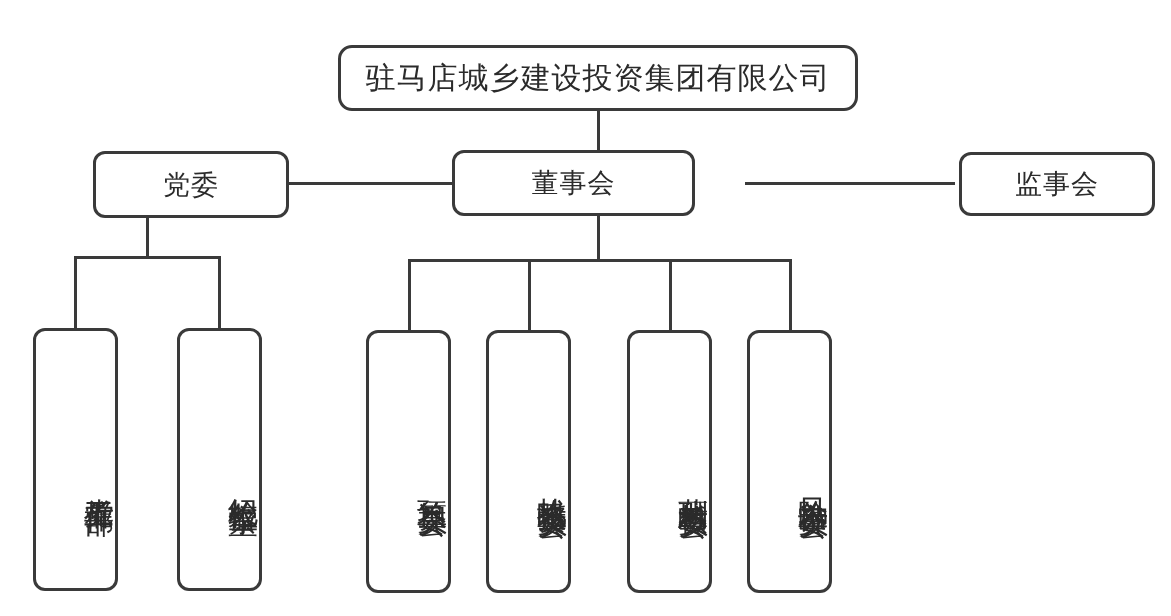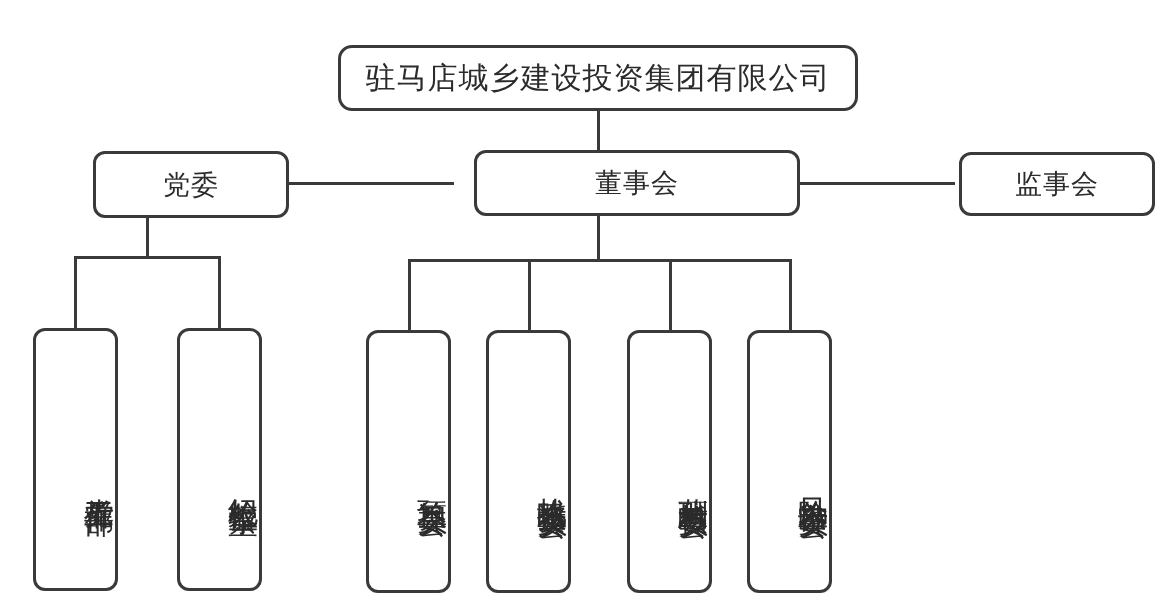--- a/index.html
+++ b/index.html
@@ -74,21 +74,21 @@
   <div class="edge h" style="left:408px; top:259px; width:384px;"></div>
   <div class="edge v" style="left:408px; top:259px; height:71px;"></div>
   <div class="edge v" style="left:528px; top:259px; height:71px;"></div>
   <div class="edge v" style="left:669px; top:259px; height:71px;"></div>
   <div class="edge v" style="left:789px; top:259px; height:71px;"></div>
 
   <div class="node horizontal root" style="left:338px; top:45px; width:520px; height:66px;">驻马店城乡建设投资集团有限公司</div>
 
   <div class="node horizontal" style="left:50px; top:151px; width:196px; height:67px;margin-left:43px;">党委</div>
 
-  <div class="node horizontal" style="left:452px; top:150px; width:326px; height:66px;margin-left:22px;">董事会</div>
+  <div class="node horizontal" style="left:452px; top:150px; width:243px; height:66px;">董事会</div>
 
   <div class="node horizontal" style="left:953px; top:152px; width:196px; height:64px;margin-left:6px;">监事会</div>
 
   <div class="node vertical" style="left:33px; top:328px; width:85px; height:263px;">党群工作部</div>
 
   <div class="node vertical" style="left:177px; top:328px; width:85px; height:263px;">纪检监察室</div>
 
   <div class="node vertical" style="left:366px; top:330px; width:85px; height:263px;">预算委员会</div>
 
   <div class="node vertical" style="left:486px; top:330px; width:85px; height:263px;">战略投资委员会</div>

